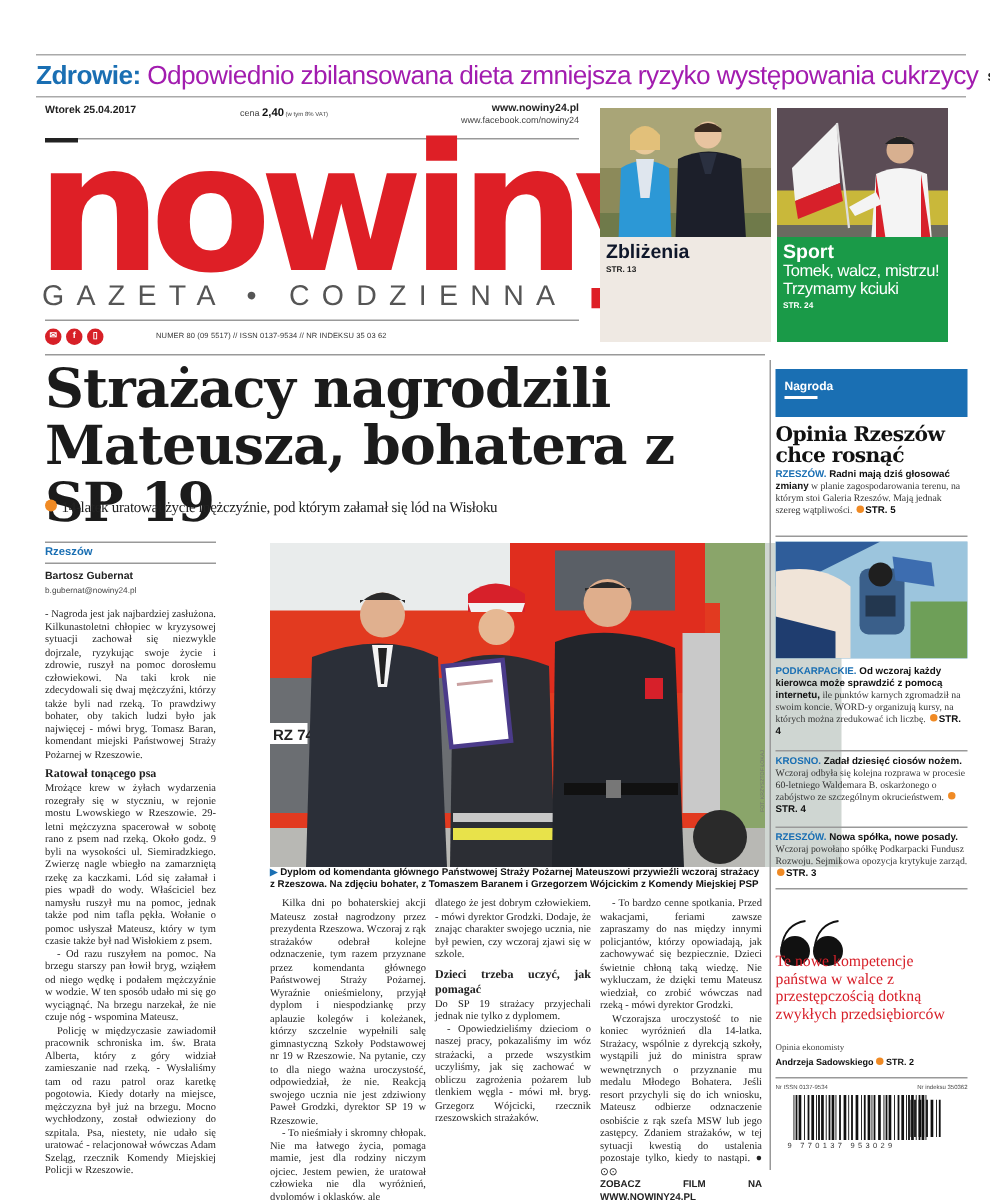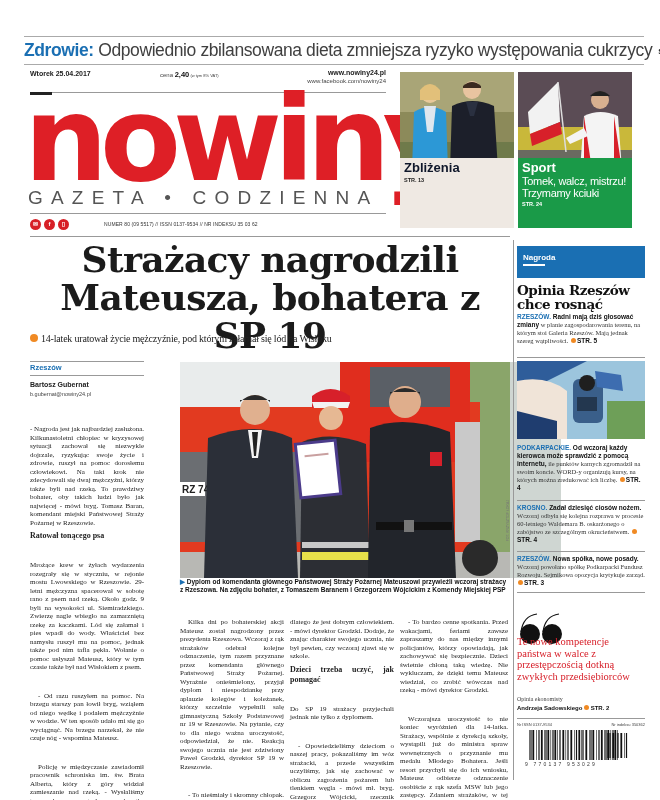--- a/index.html
+++ b/index.html
@@ -6,21 +6,21 @@
   html, body { width: 660px; height: 800px; background: #ffffff; overflow: hidden; }
   body { position: relative; font-family: "Liberation Sans", sans-serif; color: #222; }
   .abs { position: absolute; }
   .serif { font-family: "DejaVu Serif", "Liberation Serif", serif; }
   .lib-serif { font-family: "Liberation Serif", serif; }
 
   
   #teaser-rule-top { left: 24px; top: 36px; width: 620px; height: 1px; background: #aaa; }
   #teaser { left: 24px; top: 40px; width: 620px; height: 22px; font-size: 17.5px; letter-spacing: -0.4px; white-space: nowrap; }
   #teaser .kw { color: #1a6fb3; font-weight: bold; }
-  #teaser .txt { color: #404040; text-align: right; }
+  #teaser .txt { color: #a21caf; text-align: right; }
   #teaser .pg { font-size: 8px; font-weight: bold; margin-left: 6px; vertical-align: 2px; }
   #teaser-rule-bot { left: 24px; top: 64px; width: 620px; height: 1px; background: #aaa; }
 
   
   #date { left: 30px; top: 70px; font-size: 7px; font-weight: bold; }
   #price { left: 160px; top: 70px; font-size: 6px; color: #444; }
   #price b { font-size: 7.5px; color: #111; }
   #price small { font-size: 4px; }
   #web { left: 260px; top: 69px; width: 126px; text-align: right; font-size: 7px; font-weight: bold; }
   #fb { left: 260px; top: 78px; width: 126px; text-align: right; font-size: 6px; color: #444; }
@@ -39,31 +39,31 @@
   
   .promo { top: 72px; width: 114px; height: 98px; overflow: hidden; }
   .promo-body { width: 114px; height: 70px; padding: 3px 4px; }
   #promo-politics-body { left: 400px; top: 158px; background: #efe9e3; }
   #promo-sport-body { left: 518px; top: 158px; background: #1a9a48; color: #fff; }
   .promo-kicker { font-size: 13px; font-weight: bold; line-height: 14px; }
   .promo-text { font-size: 11px; line-height: 12px; letter-spacing: -0.3px; }
   .promo-page { font-size: 5.5px; font-weight: bold; margin-top: 2px; }
 
   
-  #headline { left: 30px; top: 240px; width: 480px; font-size: 36px; line-height: 38px; font-weight: bold; color: #1b1b1b; letter-spacing: -0.6px; text-align: center; }
+  #headline { left: 30px; top: 240px; width: 480px; font-size: 36px; line-height: 38px; font-weight: bold; color: #1b1b1b; letter-spacing: -0.6px; }
   #subhead { left: 30px; top: 333px; width: 480px; font-size: 10px; color: #222; letter-spacing: -0.2px; white-space: nowrap; }
   #subhead .bullet { display: inline-block; width: 8px; height: 8px; border-radius: 50%; background: #f08a24; margin-right: 3px; vertical-align: 0px; }
 
   
   #loc-rule-top { left: 30px; top: 361px; width: 114px; height: 1px; background: #999; }
   #loc { left: 30px; top: 363px; font-size: 7.5px; font-weight: bold; color: #1a6fb3; }
   #loc-rule-bot { left: 30px; top: 375px; width: 114px; height: 1px; background: #999; }
   #author { left: 30px; top: 381px; font-size: 7px; font-weight: bold; }
   .col-text { font-size: 7px; line-height: 8.5px; text-align: justify; color: #222; }
-  .col-text p { text-indent: 0; margin-top: 20px; }
+  .col-text p { text-indent: 0; }
   .col-text p.ind { text-indent: 8px; }
   .subhd { font-size: 8px; font-weight: bold; line-height: 10px; margin-top: 4px; font-family: Liberation Serif, serif; }
 
   
   #photo { left: 180px; top: 362px; width: 381px; height: 216px; overflow: hidden; background: #cfd6d2; }
   #photo-credit { left: 506px; top: 500px; font-size: 3.5px; color: #777; writing-mode: vertical-rl; transform: rotate(180deg); }
   #caption { left: 180px; top: 578px; width: 330px; font-size: 6.5px; font-weight: bold; line-height: 8px; color: #111; }
   #caption .tri { color: #1a6fb3; }
 
   

